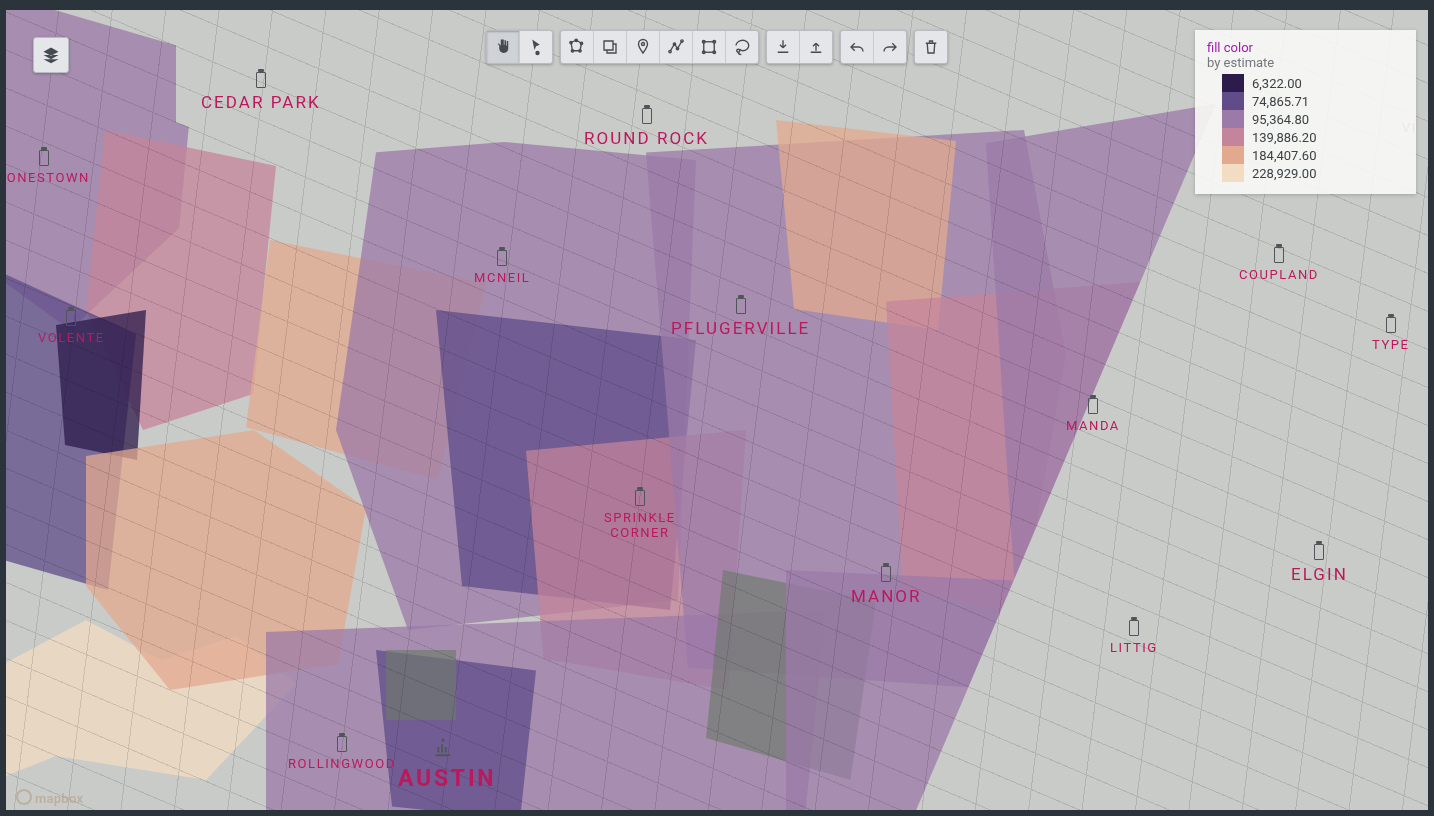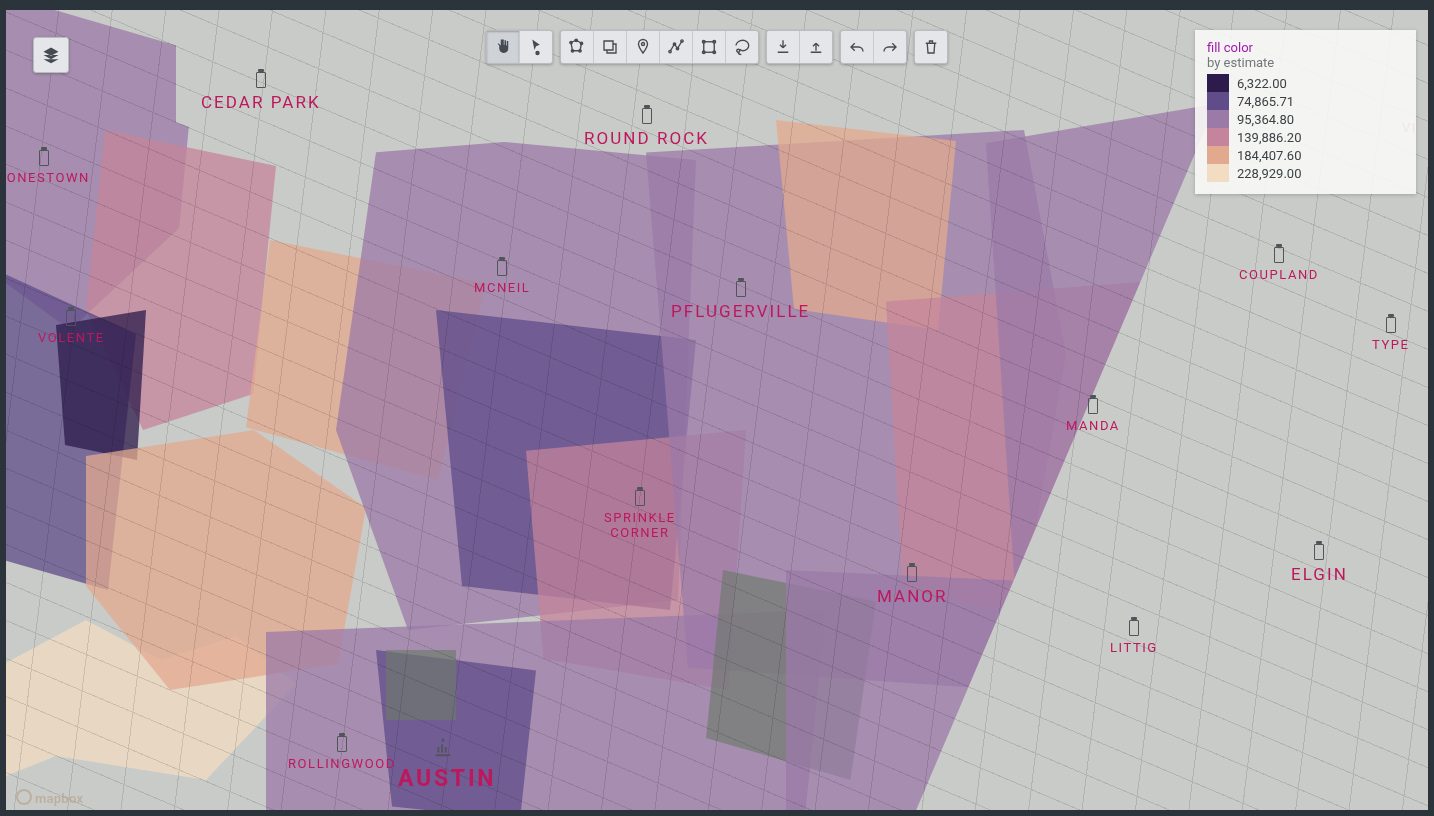--- a/index.html
+++ b/index.html
@@ -151,21 +151,21 @@
     box-shadow: 0 1px 4px rgba(0,0,0,.2);
   }
   .legend h4 {
     margin:0 0 4px;
     font-size:14px;
     font-weight:600;
     line-height:1.25;
   }
   .legend .sub  { color:#a21caf; font-size:13px; }
   .legend .sub2 { color:#72787c; font-size:13px; margin-bottom:4px; }
-  .ramp { display:flex; flex-direction:column; margin-top:2px;}
+  .ramp { display:flex; flex-direction:column; margin-top:2px;margin-left:15px;}
   .ramp .stop { display:flex; align-items:center; height:18px;}
   .ramp .sw   { width:22px; height:18px; margin-right:8px; }
   .ramp .val  { font-size:13px; color:#3b4145; }
 
   
   .credit {
     position:absolute;
     left:10px; bottom:4px;
     font-size:13px;
     letter-spacing:.02em;
@@ -220,29 +220,29 @@
         <div>JONESTOWN</div>
       </div>
       <div class="city mid" style="left: 195px; top: 62px;">
         <div class="marker"></div>
         <div>CEDAR PARK</div>
       </div>
       <div class="city mid" style="left: 578px; top: 98px;">
         <div class="marker"></div>
         <div>ROUND ROCK</div>
       </div>
-      <div class="city small" style="left: 468px; top: 250px;">
+      <div class="city small" style="left: 468px; top: 240px;">
         <div class="marker"></div>
         <div>MCNEIL</div>
       </div>
       <div class="city small" style="left: 32px; top: 300px;">
         <div class="marker"></div>
         <div>VOLENTE</div>
       </div>
-      <div class="city mid" style="left: 665px; top: 271px;">
+      <div class="city mid" style="left: 665px; top: 288px;">
         <div class="marker"></div>
         <div>PFLUGERVILLE</div>
       </div>
       <div class="city small" style="left: 1233px; top: 237px;">
         <div class="marker"></div>
         <div>COUPLAND</div>
       </div>
       <div class="city small" style="left: 1366px; top: 307px;">
         <div class="marker"></div>
         <div>TYPE</div>
@@ -251,21 +251,21 @@
         <div>VI</div>
       </div>
       <div class="city small" style="left: 1060px; top: 388px;">
         <div class="marker"></div>
         <div>MANDA</div>
       </div>
       <div class="city small" style="left: 598px; top: 480px;">
         <div class="marker"></div>
         <div>SPRINKLE<br>CORNER</div>
       </div>
-      <div class="city mid" style="left: 845px; top: 556px; margin-left: 26px;">
+      <div class="city mid" style="left: 845px; top: 556px;">
         <div class="marker"></div>
         <div>MANOR</div>
       </div>
       <div class="city mid" style="left: 1285px; top: 534px;">
         <div class="marker"></div>
         <div>ELGIN</div>
       </div>
       <div class="city small" style="left: 1104px; top: 610px;">
         <div class="marker"></div>
         <div>LITTIG</div>

